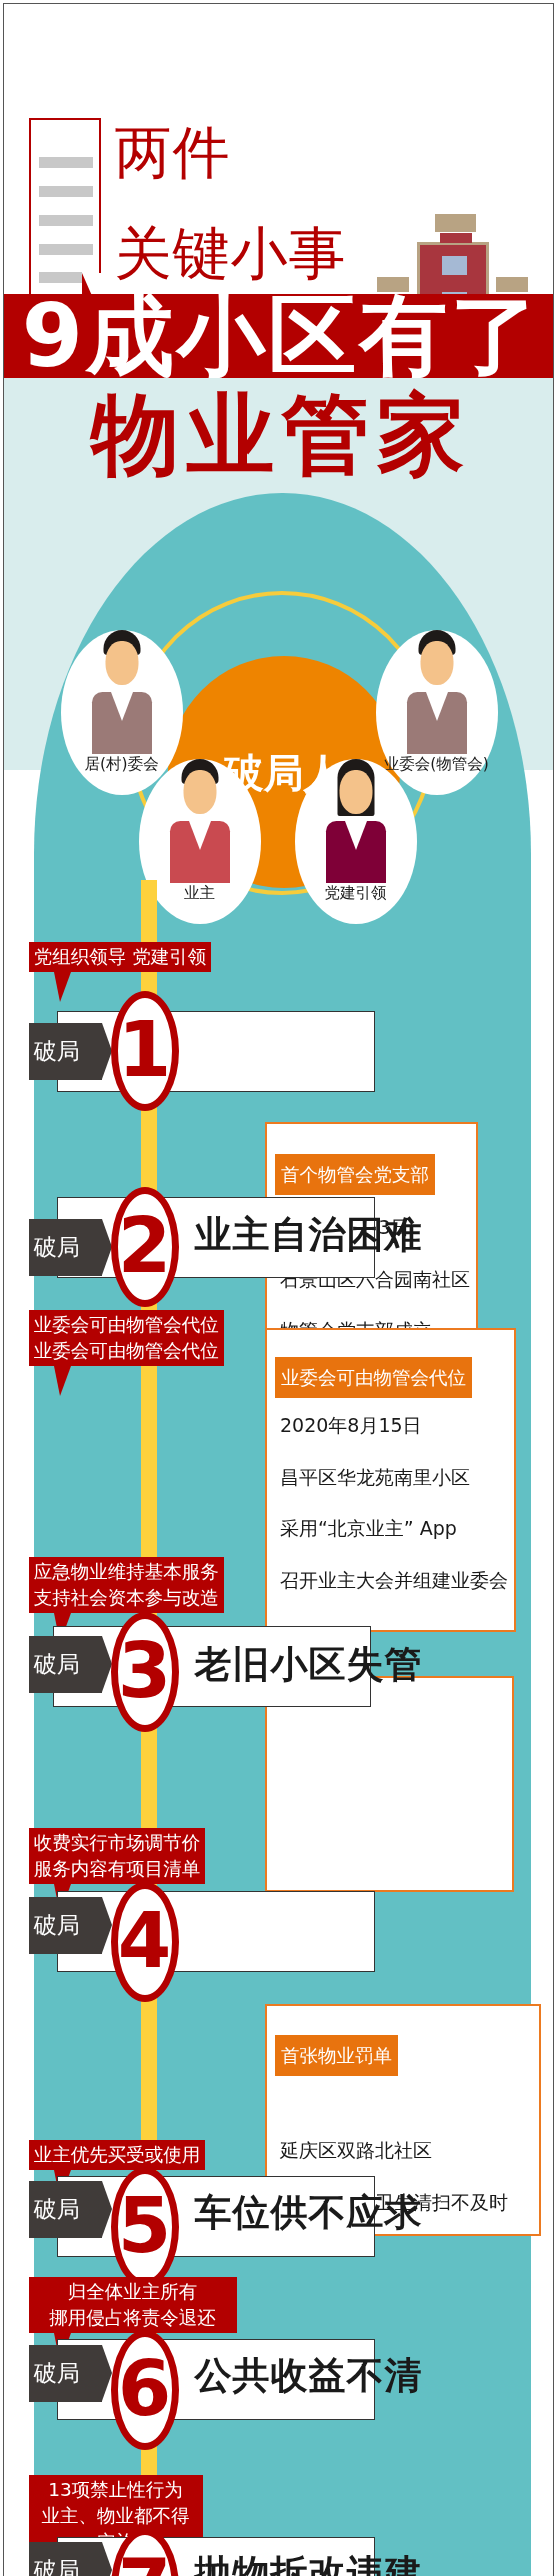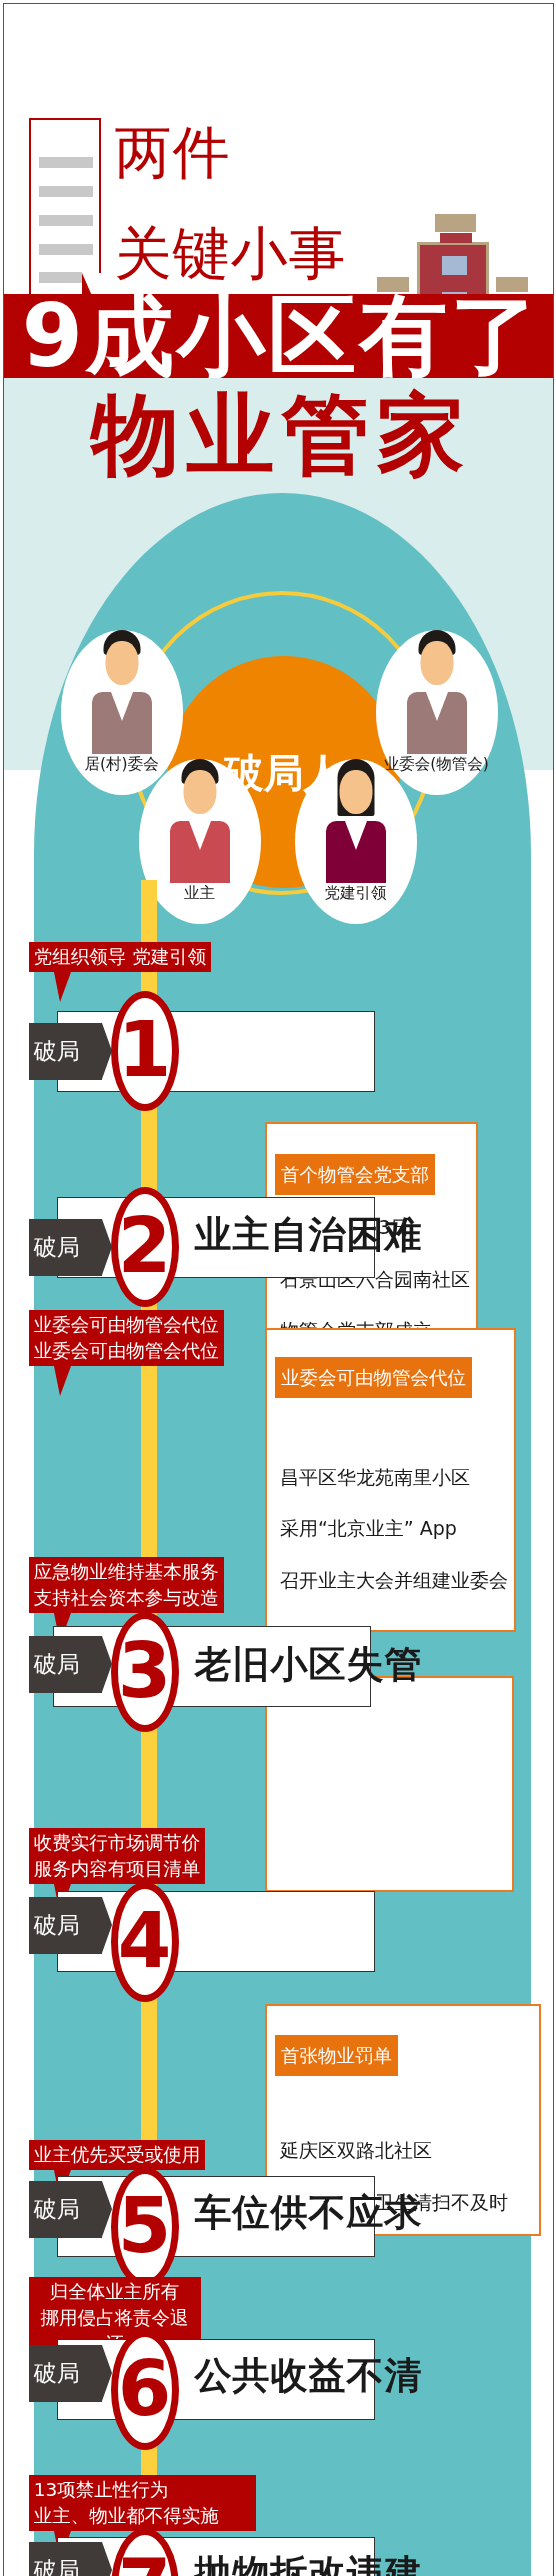--- a/index.html
+++ b/index.html
@@ -155,20 +155,21 @@
   <div class="tag" style="top:1306px">
     <div>业委会可由物管会代位</div>
     <div>业委会可由物管会代位</div>
   </div>
   <div class="head-box" style="top:1193px"></div>
   <div class="pojuu" style="top:1215px">破局</div>
   <div class="num" style="top:1183px">2</div>
   <div class="htitle" style="top:1206px">业主自治困难</div>
   <div class="card" style="top:1324px;width:251px;height:304px">
     <div class="clabel" style="left:8.2px;top:27px">业委会可由物管会代位</div>
+    <div class="ctext" style="left:13.4px;top:69px">2020年8月15日</div>
     <div class="ctext" style="left:13.4px;top:121px">昌平区华龙苑南里小区</div>
     <div class="ctext" style="left:13.4px;top:172px">采用“北京业主” App</div>
     <div class="ctext" style="left:13.4px;top:224px">召开业主大会并组建业委会</div>
   </div>
   <div class="card" style="top:1672px;width:249px;height:216px;top:1672px"></div>
 
   <div class="tag" style="top:1553px">
     <div>应急物业维持基本服务</div>
     <div>支持社会资本参与改造</div>
   </div>
@@ -191,30 +192,30 @@
   </div>
 
   <div class="tag" style="top:2136px">
     <div>业主优先买受或使用</div>
   </div>
   <div class="head-box" style="top:2172px"></div>
   <div class="pojuu" style="top:2177px">破局</div>
   <div class="num" style="top:2163px">5</div>
   <div class="htitle" style="top:2184px">车位供不应求</div>
 
-  <div class="tag" style="top:2273px;text-align:center;width:172px">
+  <div class="tag" style="top:2273px;text-align:center;width:208px">
     <div>归全体业主所有</div>
     <div>挪用侵占将责令退还</div>
   </div>
   <div class="head-box" style="top:2335px"></div>
   <div class="pojuu" style="top:2341px">破局</div>
   <div class="num" style="top:2326px">6</div>
   <div class="htitle" style="top:2347px">公共收益不清</div>
 
-  <div class="tag" style="top:2471px;width:227px">
+  <div class="tag" style="top:2471px;text-align:center;width:174px">
     <div>13项禁止性行为</div>
     <div>业主、物业都不得实施</div>
   </div>
   <div class="head-box" style="top:2533px"></div>
   <div class="pojuu" style="top:2538px">破局</div>
   <div class="num" style="top:2524px">7</div>
   <div class="htitle" style="top:2545px">抛物拆改违建</div>
 
 </div>
 

